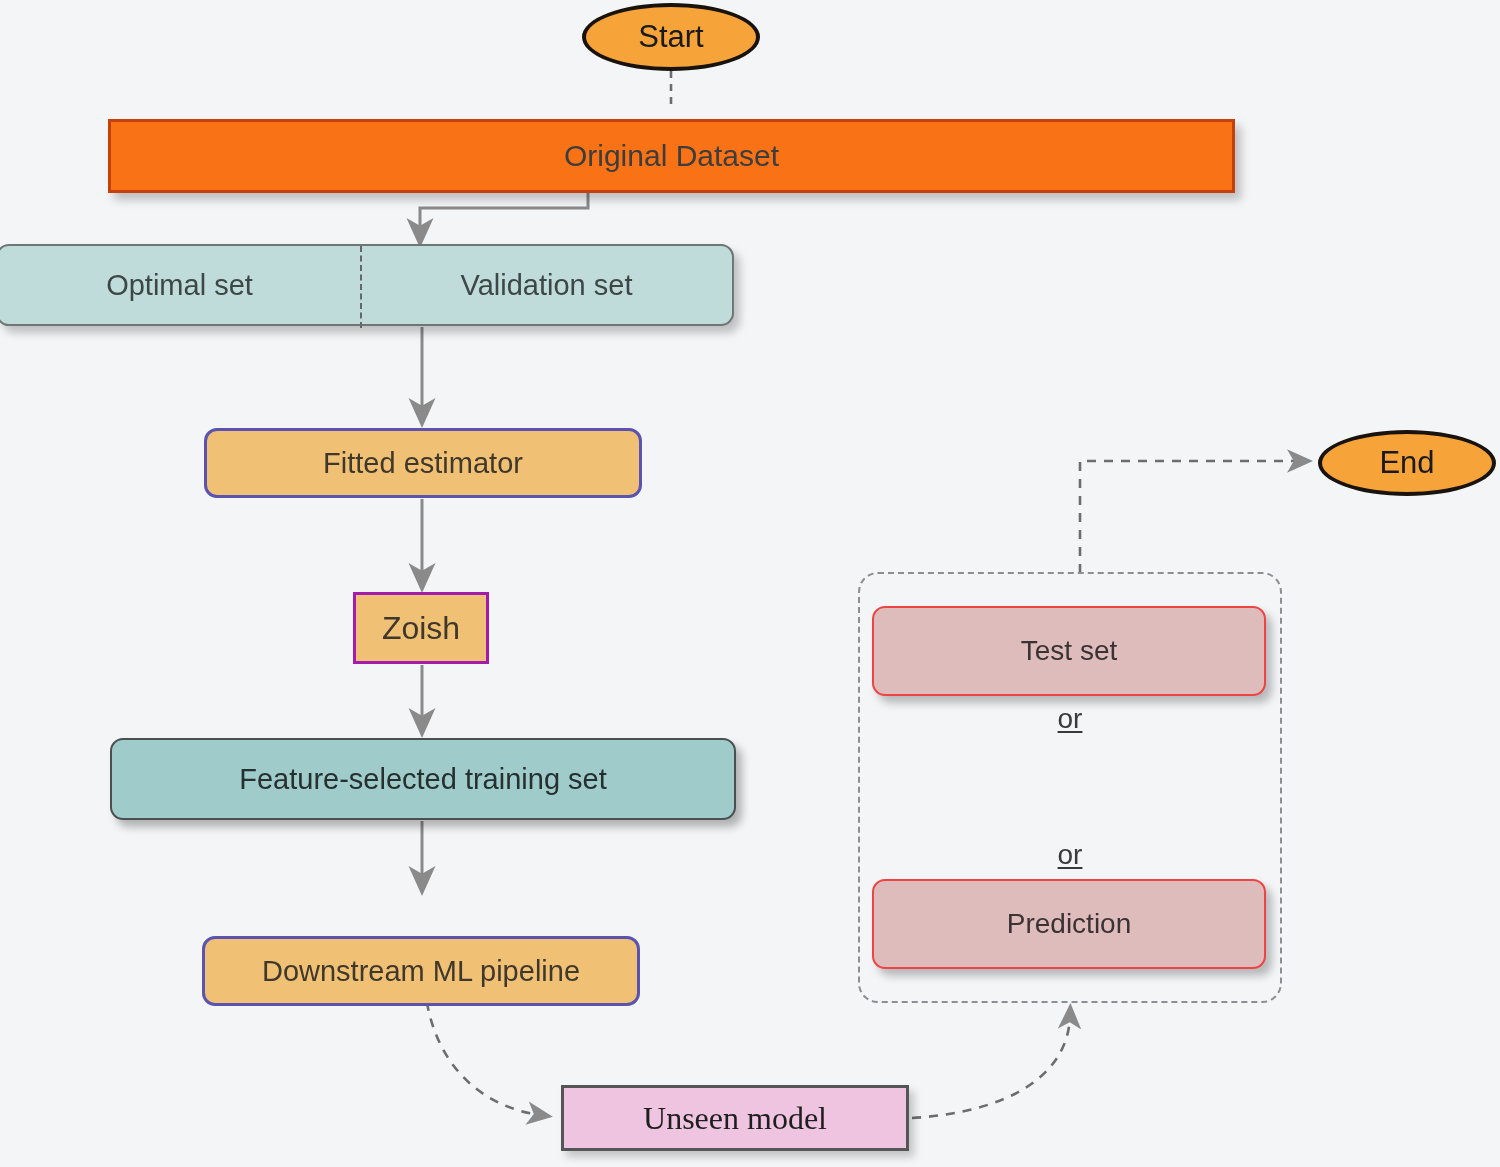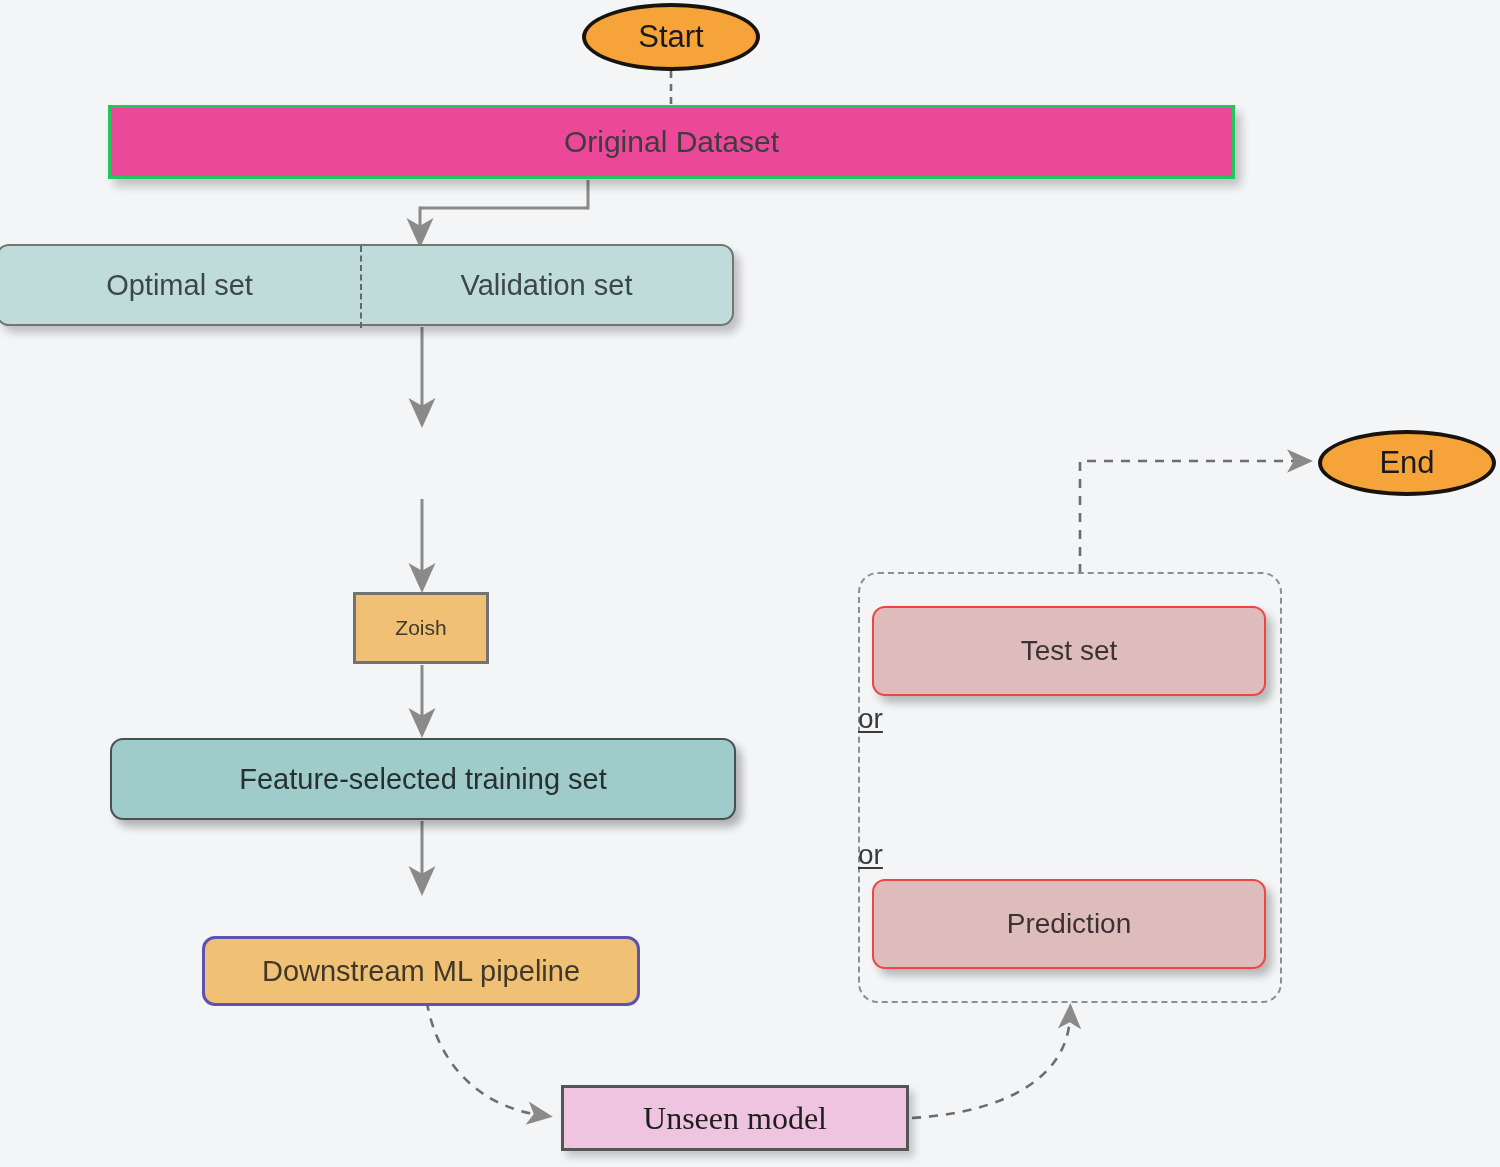--- a/index.html
+++ b/index.html
@@ -43,24 +43,24 @@
     border: 4px solid #18130d;
     border-radius: 50%;
     font-size: 31px;
     color: #1a1a1a;
   }
   #node-start { left: 582px; top: 3px;  width: 178px; height: 68px; }
   #node-end   { left: 1318px; top: 430px; width: 178px; height: 66px; }
 
   
   #node-original-dataset {
-    left: 108px; top: 105px;
+    left: 108px; top: 119px;
     width: 1127px; height: 74px;
-    background: #ec4899;
-    border: 3px solid #22c55e;
+    background: #f97316;
+    border: 3px solid #c2410c;
     font-size: 30px;
     color: #3d3d3d;
     box-shadow: 6px 7px 9px rgba(0,0,0,0.22);
   }
 
   
   #node-split {
     left: -4px; top: 244px;
     width: 738px; height: 82px;
     background: #bfdcdb;
@@ -96,22 +96,22 @@
     border-radius: 13px;
     font-size: 29px;
     color: #41382c;
   }
 
   
   #node-zoish {
     left: 353px; top: 592px;
     width: 136px; height: 72px;
     background: #f0c175;
-    border: 3px solid #737373;
-    font-size: 21px;
+    border: 3px solid #a21caf;
+    font-size: 32px;
     color: #41382c;
   }
 
   
   #node-feature-selected {
     left: 110px; top: 738px;
     width: 626px; height: 82px;
     background: #9fcccb;
     border: 2px solid #4a4f50;
     border-radius: 13px;
@@ -163,20 +163,21 @@
     color: #3b3333;
     box-shadow: 6px 7px 9px rgba(0,0,0,0.25);
   }
   #node-test-set      { left: 872px; top: 606px; width: 394px; height: 90px; }
   #node-unseen-data   { left: 872px; top: 743px; width: 394px; height: 90px; }
   #node-prediction    { left: 872px; top: 879px; width: 394px; height: 90px; justify-content: center; }
 
   .or-label {
     position: absolute;
     width: 424px;
+    text-align: center;
     font-size: 28px;
     color: #3a3a3a;
     text-decoration: underline;
     text-underline-offset: 3px;
   }
   #or-1 { left: 858px; top: 703px; }
   #or-2 { left: 858px; top: 839px; }
 </style>
 </head>
 <body>
@@ -241,20 +242,23 @@
   <div class="node" id="node-split">
     <div class="half half-train">
       <span>Optimal set</span>
     </div>
     <div class="split-divider"></div>
     <div class="half half-valid">
       <span>Validation set</span>
     </div>
   </div>
 
+  <div class="node" id="node-fitted-estimator">
+    <span>Fitted estimator</span>
+  </div>
 
   <div class="node" id="node-zoish">
     <span>Zoish</span>
   </div>
 
   <div class="node" id="node-feature-selected">
     <span>Feature-selected training set</span>
   </div>
 
   <div class="node" id="node-downstream">

